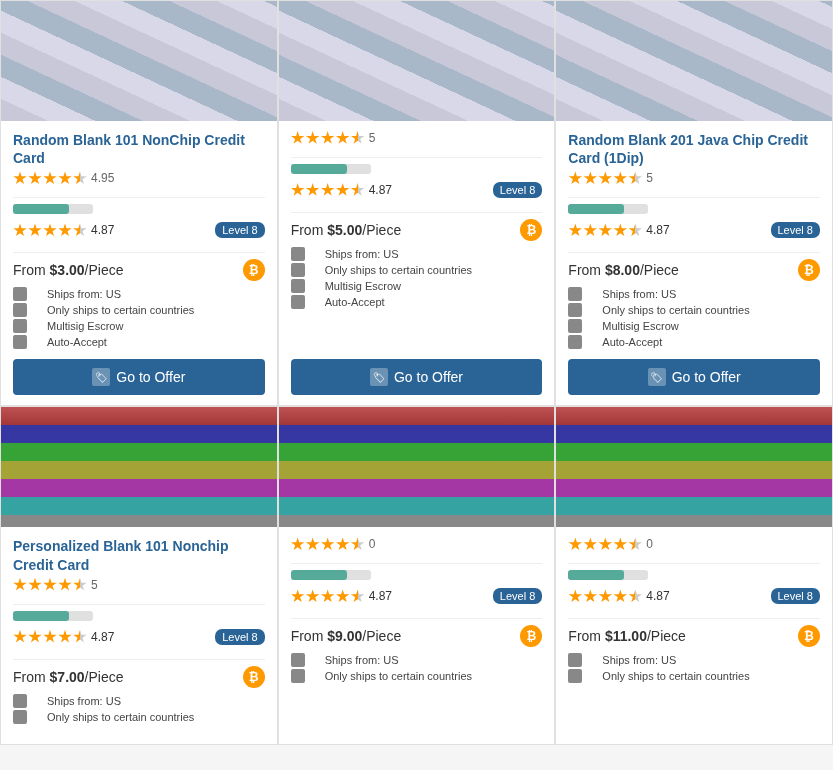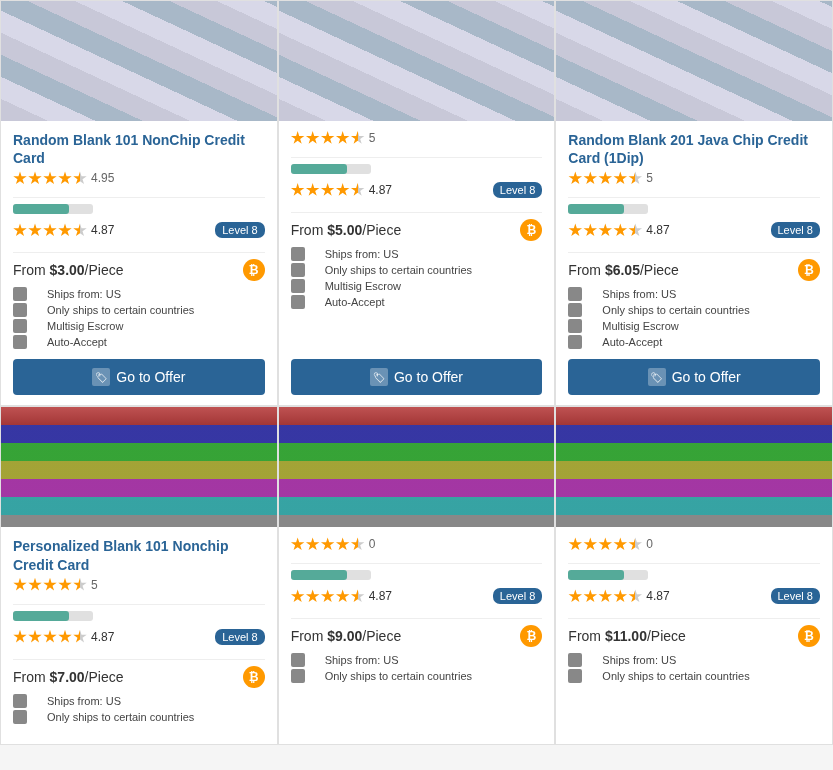--- a/index.html
+++ b/index.html
@@ -358,21 +358,21 @@
               <span class="star filled"></span>
               <span class="star filled"></span>
               <span class="star half"></span>
             </div>
             <span class="rating-val">4.87</span>
           </div>
           <span class="level-badge">Level 8</span>
         </div>
         <hr class="divider">
         <div class="price-row">
-          <span class="price-text">From <strong>$6.05</strong>/Piece</span>
+          <span class="price-text">From <strong>$8.00</strong>/Piece</span>
           <div class="bitcoin-icon">₿</div>
         </div>
         <ul class="info-list">
           <li>
     <span class="info-icon"></span>
     <span>Ships from: US</span>
   </li>
           <li>
     <span class="info-icon"></span>
     <span>Only ships to certain countries</span>

